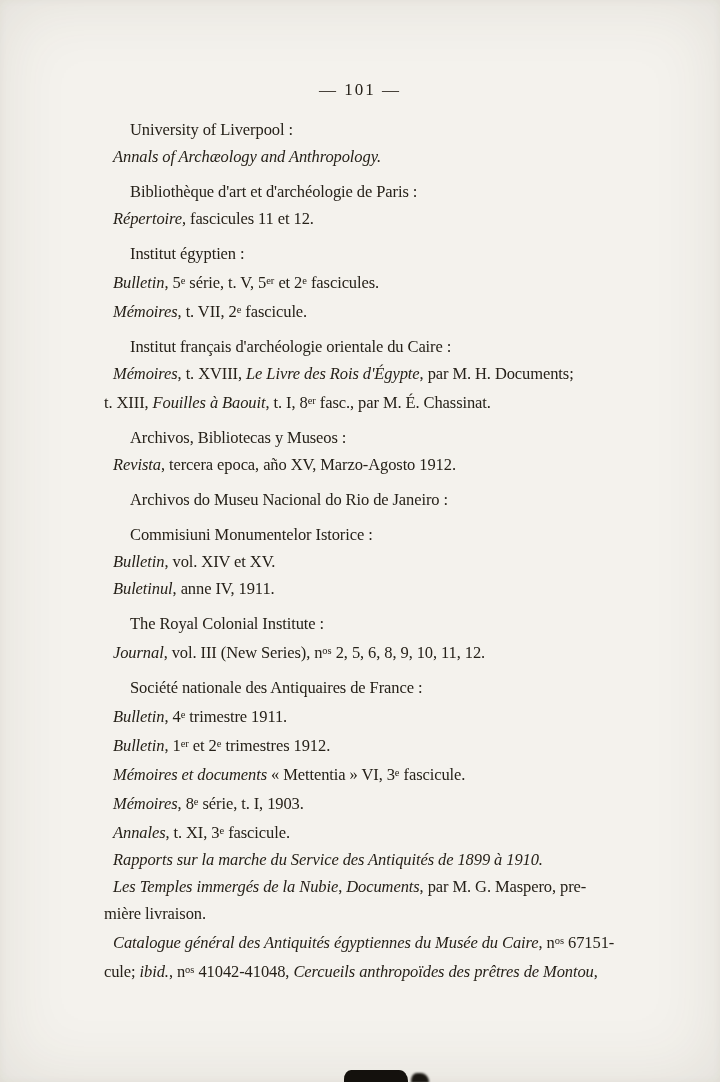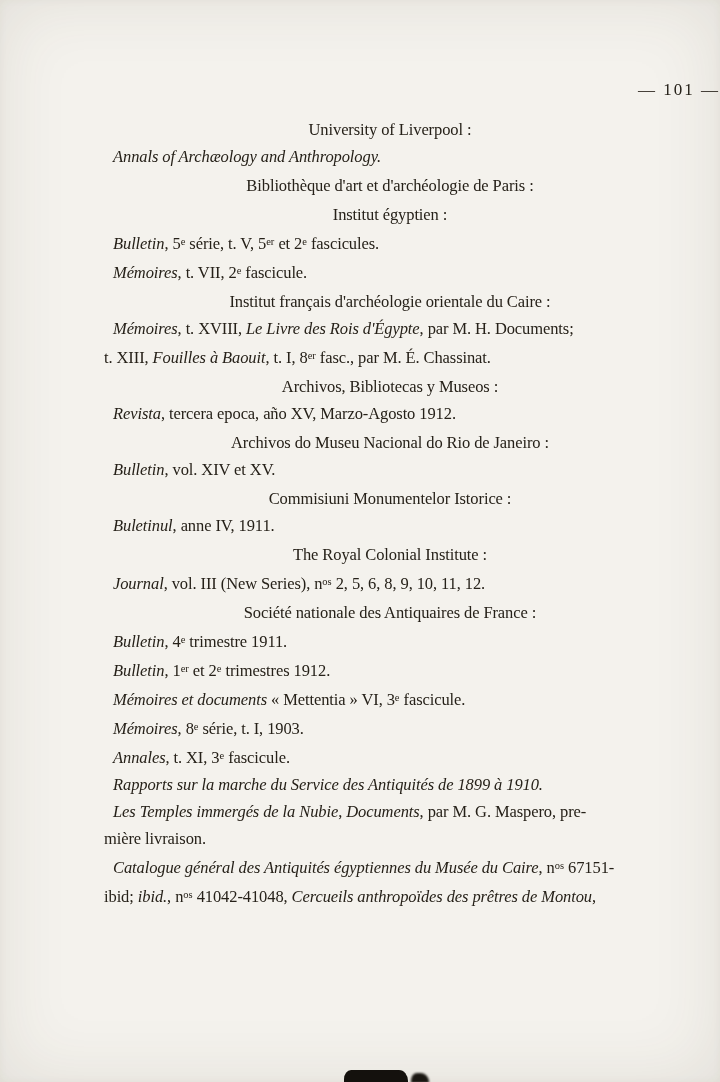--- a/index.html
+++ b/index.html
@@ -14,33 +14,33 @@
     background: #f4f2ed;
     font-family: "Liberation Serif", "DejaVu Serif", serif;
     color: #262119;
   }
   .paper {
     position: absolute;
     inset: 0;
     box-shadow: inset 0 0 70px rgba(70, 58, 35, 0.10), inset 0 0 8px rgba(70,58,35,0.05);
   }
   .page-number {
-    text-align: right;
+    text-align: center;
     padding-top: 80px;
     font-size: 17px;
     letter-spacing: 2px;
     color: #262119;
   }
   .content {
     margin-top: 16px;
     padding-left: 104px;
     padding-right: 70px;
   }
   .block { margin: 0; }
-  .block.institution { margin-top: 2px; text-align: center; }
+  .block.institution { margin-top: 8px; }
   .line {
     margin: 0;
     font-size: 16.5px;
     line-height: 27px;
     letter-spacing: -0.1px;
     white-space: nowrap;
   }
   .institution .line.first { text-indent: 26px; }
   .entry .line.first { text-indent: 9px; }
   .line.cont { text-indent: 0; }
@@ -80,20 +80,23 @@
   <div class="content">
       <div class="block institution">
         <p class="line first"><span>University of Liverpool :</span></p>
       </div>
       <div class="block entry">
         <p class="line first"><span class="it">Annals of Archæology and Anthropology.</span></p>
       </div>
       <div class="block institution">
         <p class="line first"><span>Bibliothèque d'art et d'archéologie de Paris :</span></p>
       </div>
+      <div class="block entry">
+        <p class="line first"><span class="it">Répertoire</span><span>, fascicules 11 et 12.</span></p>
+      </div>
       <div class="block institution">
         <p class="line first"><span>Institut égyptien :</span></p>
       </div>
       <div class="block entry">
         <p class="line first"><span class="it">Bulletin</span><span>, 5</span><span class="sup">e</span><span> série, t. V, 5</span><span class="sup">er</span><span> et 2</span><span class="sup">e</span><span> fascicules.</span></p>
       </div>
       <div class="block entry">
         <p class="line first"><span class="it">Mémoires</span><span>, t. VII, 2</span><span class="sup">e</span><span> fascicule.</span></p>
       </div>
       <div class="block institution">
@@ -105,25 +108,25 @@
       </div>
       <div class="block institution">
         <p class="line first"><span>Archivos, Bibliotecas y Museos :</span></p>
       </div>
       <div class="block entry">
         <p class="line first"><span class="it">Revista</span><span>, tercera epoca, año XV, Marzo-Agosto 1912.</span></p>
       </div>
       <div class="block institution">
         <p class="line first"><span>Archivos do Museu Nacional do Rio de Janeiro :</span></p>
       </div>
+      <div class="block institution">
+        <p class="line first"><span>Commisiuni Monumentelor Istorice :</span></p>
+      </div>
       <div class="block entry">
         <p class="line first"><span class="it">Bulletin</span><span>, vol. XIV et XV.</span></p>
-      </div>
-      <div class="block institution">
-        <p class="line first"><span>Commisiuni Monumentelor Istorice :</span></p>
       </div>
       <div class="block entry">
         <p class="line first"><span class="it">Buletinul</span><span>, anne IV, 1911.</span></p>
       </div>
       <div class="block institution">
         <p class="line first"><span>The Royal Colonial Institute :</span></p>
       </div>
       <div class="block entry">
         <p class="line first"><span class="it">Journal</span><span>, vol. III (New Series), n</span><span class="sup">os</span><span> 2, 5, 6, 8, 9, 10, 11, 12.</span></p>
       </div>
@@ -147,19 +150,19 @@
       </div>
       <div class="block entry">
         <p class="line first"><span class="it">Rapports sur la marche du Service des Antiquités de 1899 à 1910.</span></p>
       </div>
       <div class="block entry">
         <p class="line first"><span class="it">Les Temples immergés de la Nubie</span><span>, </span><span class="it">Documents</span><span>, par M. G. Maspero, pre-</span></p>
         <p class="line cont"><span>mière livraison.</span></p>
       </div>
       <div class="block entry">
         <p class="line first"><span class="it">Catalogue général des Antiquités égyptiennes du Musée du Caire</span><span>, n</span><span class="sup">os</span><span> 67151-</span></p>
-        <p class="line cont"><span>ibid; </span><span class="it">ibid.</span><span>, n</span><span class="sup">os</span><span> 41042-41048, </span><span class="it">Cercueils anthropoïdes des prêtres de Montou</span><span>,</span></p>
+        <p class="line cont"><span>cule; </span><span class="it">ibid.</span><span>, n</span><span class="sup">os</span><span> 41042-41048, </span><span class="it">Cercueils anthropoïdes des prêtres de Montou</span><span>,</span></p>
       </div>
     </div>
 
   <div class="smudge-main"></div>
   <div class="smudge-small"></div>
 </div>
 
 </body></html>

